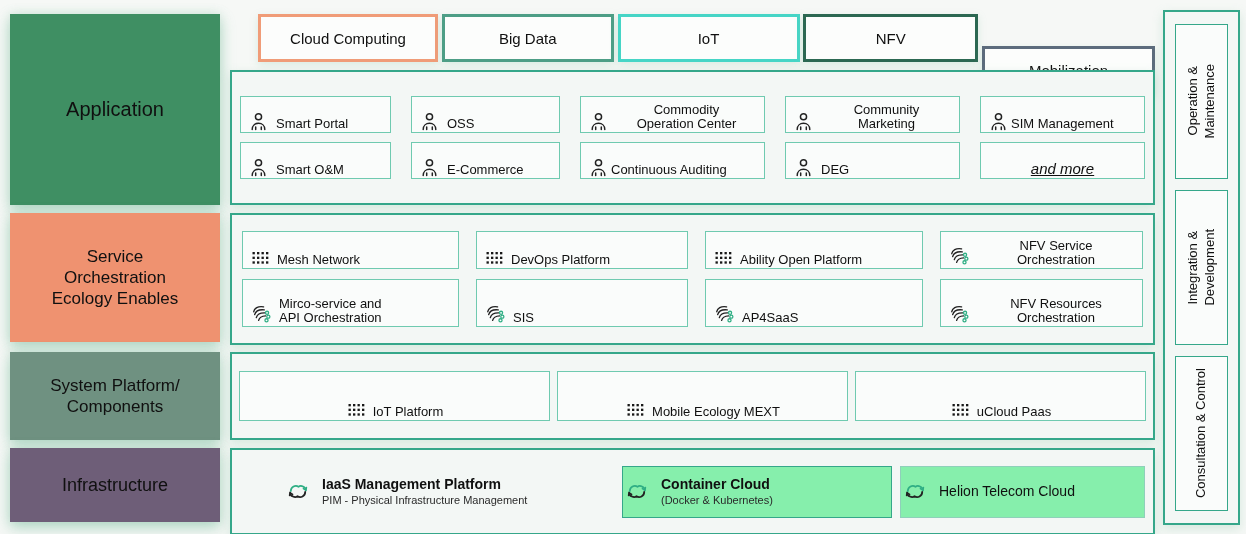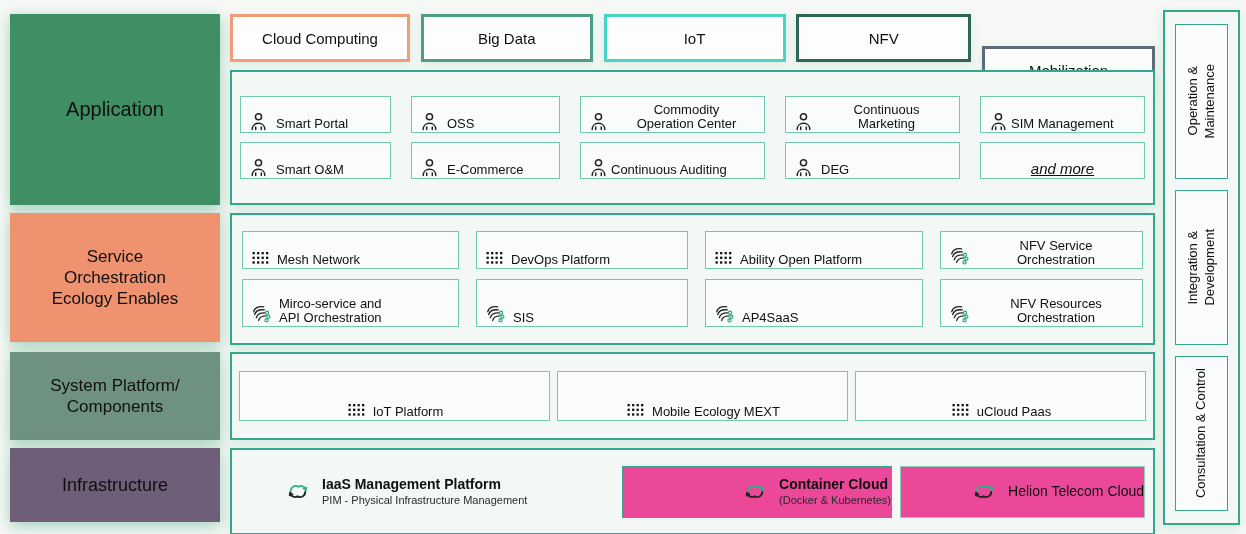--- a/index.html
+++ b/index.html
@@ -34,21 +34,21 @@
              grid-auto-rows:52px;gap:8px;padding:12px 8px;align-content:center;}
   .item{box-sizing:border-box;border:1.5px solid #6fcab0;background:#fafcfb;
         display:flex;align-items:flex-end;gap:7px;padding:0 7px;font-size:13px;}
   .item .lbl{white-space:pre-line;line-height:1.12;}
   .item.centered .lbl{flex:1;text-align:center;}
   .item.tight{gap:2px;}
   .item.center-all{justify-content:center;}
   .more .lbl{font-style:italic;text-decoration:underline;font-size:15px;}
   .infra-item{box-sizing:border-box;display:flex;align-items:center;gap:10px;font-size:13px;}
   .infra-item.plain{padding-left:44px;}
-  .infra-item.boxed{border:1.5px solid #35a78a;background:#ec4899;justify-content:flex-end;}
+  .infra-item.boxed{border:1.5px solid #35a78a;background:#86efac;justify-content:flex-start;}
   .infra-item.boxed.light{border-color:#8fd0ba;}
   .t1{font-size:14px;font-weight:bold;line-height:1.25;}
   .t1.normal{font-weight:normal;font-size:14px;}
   .t2{font-size:11px;color:#2a2a2a;line-height:1.2;}
   
   .right-col{position:absolute;left:1163px;top:10px;width:77px;height:515px;box-sizing:border-box;
              border:2px solid #35a78a;background:#f3f7f5;display:flex;flex-direction:column;
              gap:11px;padding:12px 10px;box-shadow:0 4px 10px rgba(140,200,170,.3);}
   .vbox{flex:1;box-sizing:border-box;border:1.5px solid #35a78a;background:#fafcfb;
         display:flex;align-items:center;justify-content:center;}
@@ -104,21 +104,21 @@
 
   <div class="lsec lsec-app" style="background: rgb(63, 143, 99);">Application</div>
   <div class="lsec lsec-svc" style="background: rgb(239, 146, 112);">Service
 Orchestration
 Ecology Enables</div>
   <div class="lsec lsec-sys" style="background: rgb(111, 145, 129);">System Platform/
 Components</div>
   <div class="lsec lsec-infra" style="background: rgb(110, 94, 120);">Infrastructure</div>
 
   <div class="tabs">
-    <div class="tab tw1" style="border-color: rgb(240, 156, 120);">Cloud Computing</div>
+    <div class="tab tw1" style="border-color: rgb(240, 156, 120); margin-left: 28px;">Cloud Computing</div>
     <div class="tab tw2" style="border-color: rgb(77, 158, 134);">Big Data</div>
     <div class="tab tw3" style="border-color: rgb(70, 213, 198);">IoT</div>
     <div class="tab tw4" style="border-color: rgb(44, 104, 82);">NFV</div>
     <div class="tab tw5" style="border-color: rgb(92, 107, 124); margin-top: 32px;">Mobilization</div>
   </div>
 
   <section class="container app-grid">
     <div class="item">
       <svg class="ic" width="21" height="21" viewBox="0 0 24 24">
           <use href="#i-user"></use>
@@ -135,21 +135,21 @@
       <svg class="ic" width="21" height="21" viewBox="0 0 24 24">
           <use href="#i-user"></use>
         </svg>
       <span class="lbl">Commodity
 Operation Center</span>
     </div>
     <div class="item centered">
       <svg class="ic" width="21" height="21" viewBox="0 0 24 24">
           <use href="#i-user"></use>
         </svg>
-      <span class="lbl">Continuous
+      <span class="lbl">Community
 Marketing</span>
     </div>
     <div class="item tight">
       <svg class="ic" width="21" height="21" viewBox="0 0 24 24">
           <use href="#i-user"></use>
         </svg>
       <span class="lbl">SIM Management</span>
     </div>
     <div class="item">
       <svg class="ic" width="21" height="21" viewBox="0 0 24 24">

